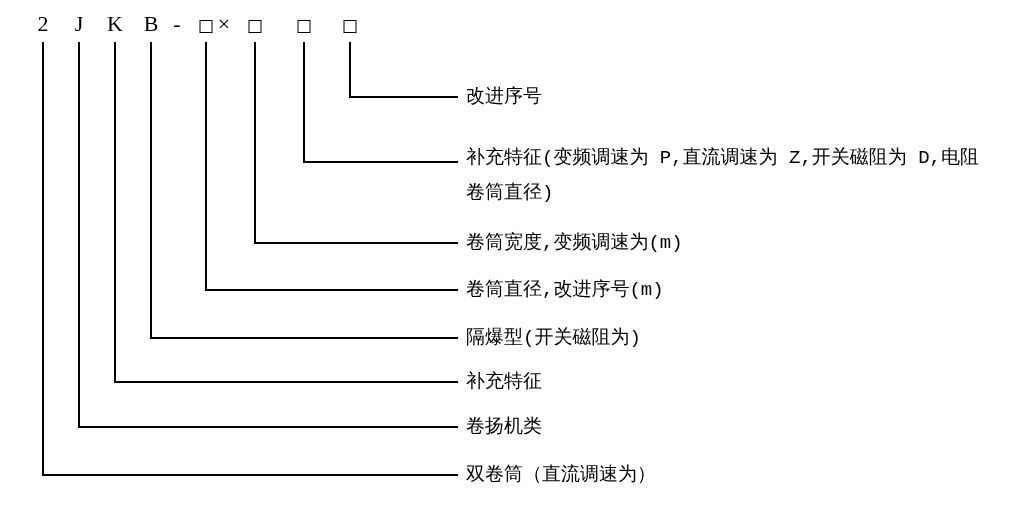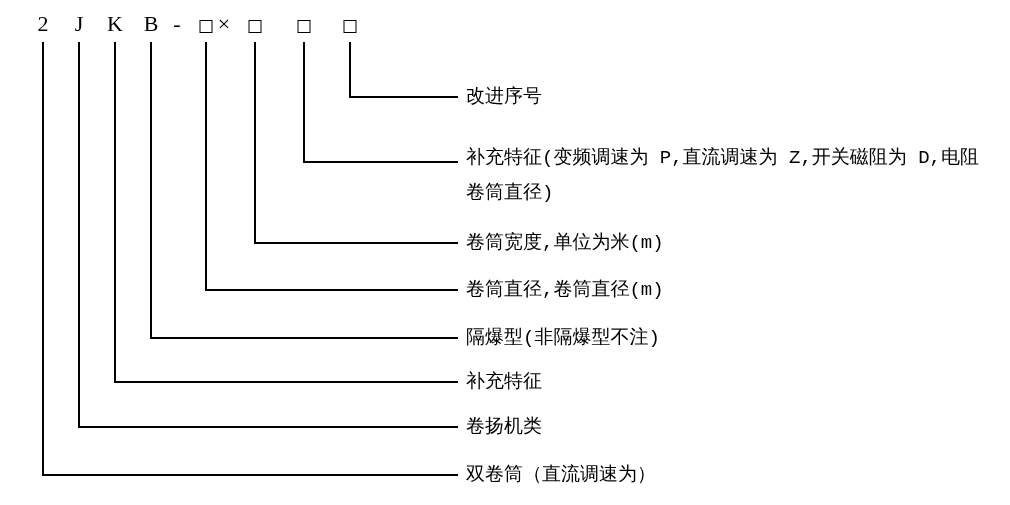--- a/index.html
+++ b/index.html
@@ -94,20 +94,20 @@
     <span class="box-glyph">□</span>
   </div>
 
   <div class="box" style="left:350px">
     <span class="box-glyph">□</span>
   </div>
 
   <div class="label" style="top:83px">改进序号</div>
   <div class="label two-line" style="top:141px">补充特征(变频调速为 P,直流调速为 Z,开关磁阻为 D,电阻
 卷筒直径)</div>
-  <div class="label" style="top:229px">卷筒宽度,单位为米(m)</div>
-  <div class="label" style="top:276px">卷筒直径,卷筒直径(m)</div>
-  <div class="label" style="top:324px">隔爆型(非隔爆型不注)</div>
+  <div class="label" style="top:229px">卷筒宽度,变频调速为(m)</div>
+  <div class="label" style="top:276px">卷筒直径,改进序号(m)</div>
+  <div class="label" style="top:324px">隔爆型(开关磁阻为)</div>
   <div class="label" style="top:368px">补充特征</div>
   <div class="label" style="top:413px">卷扬机类</div>
   <div class="label" style="top:461px">双卷筒（直流调速为）</div>
 
 </div>
 
 </body></html>

